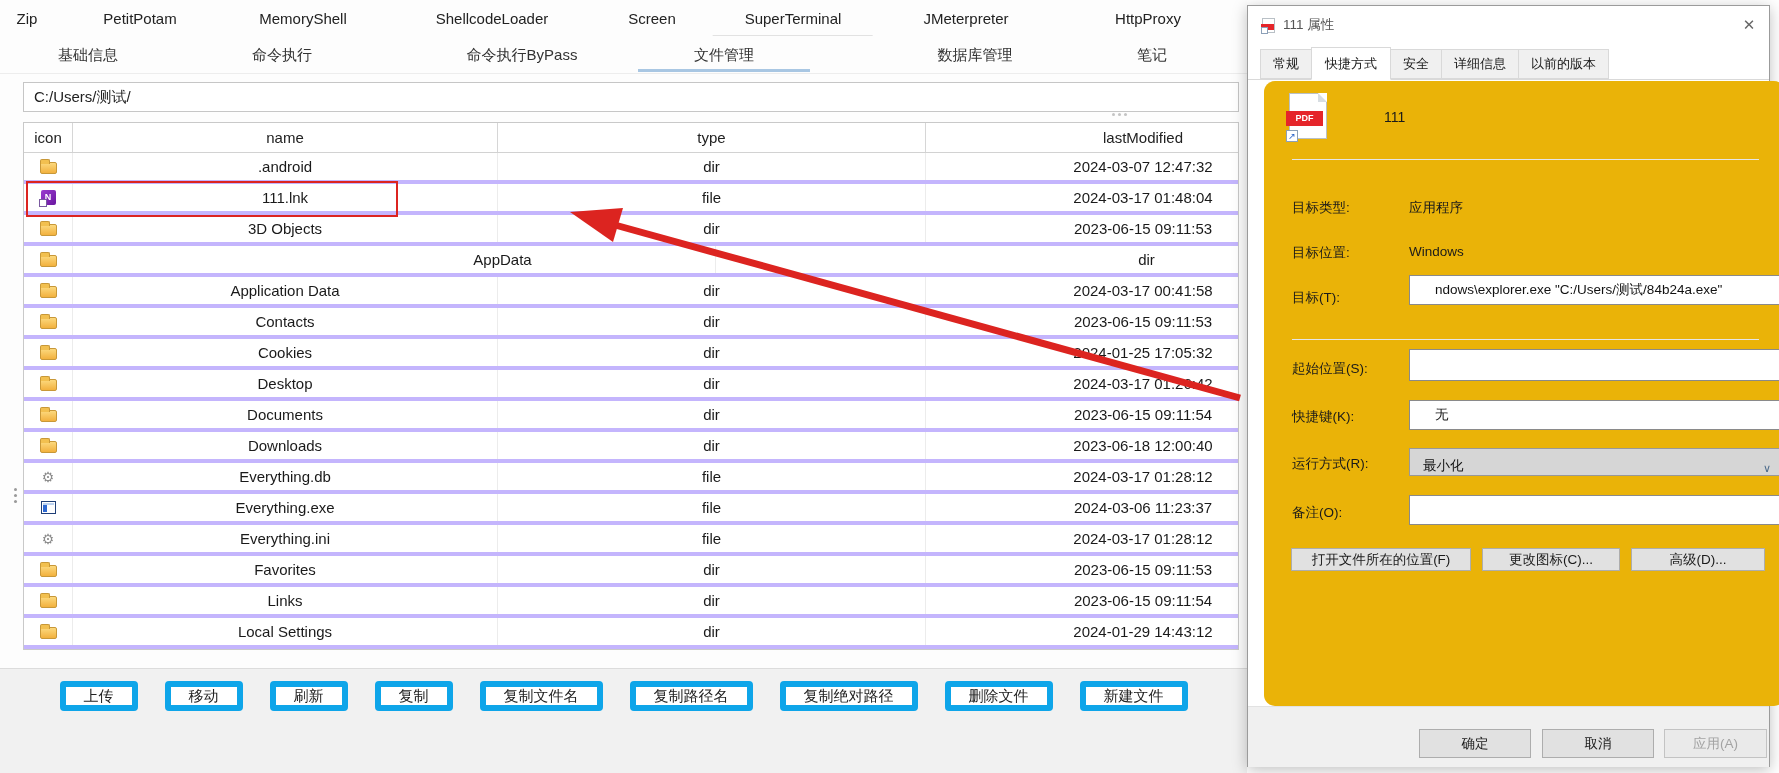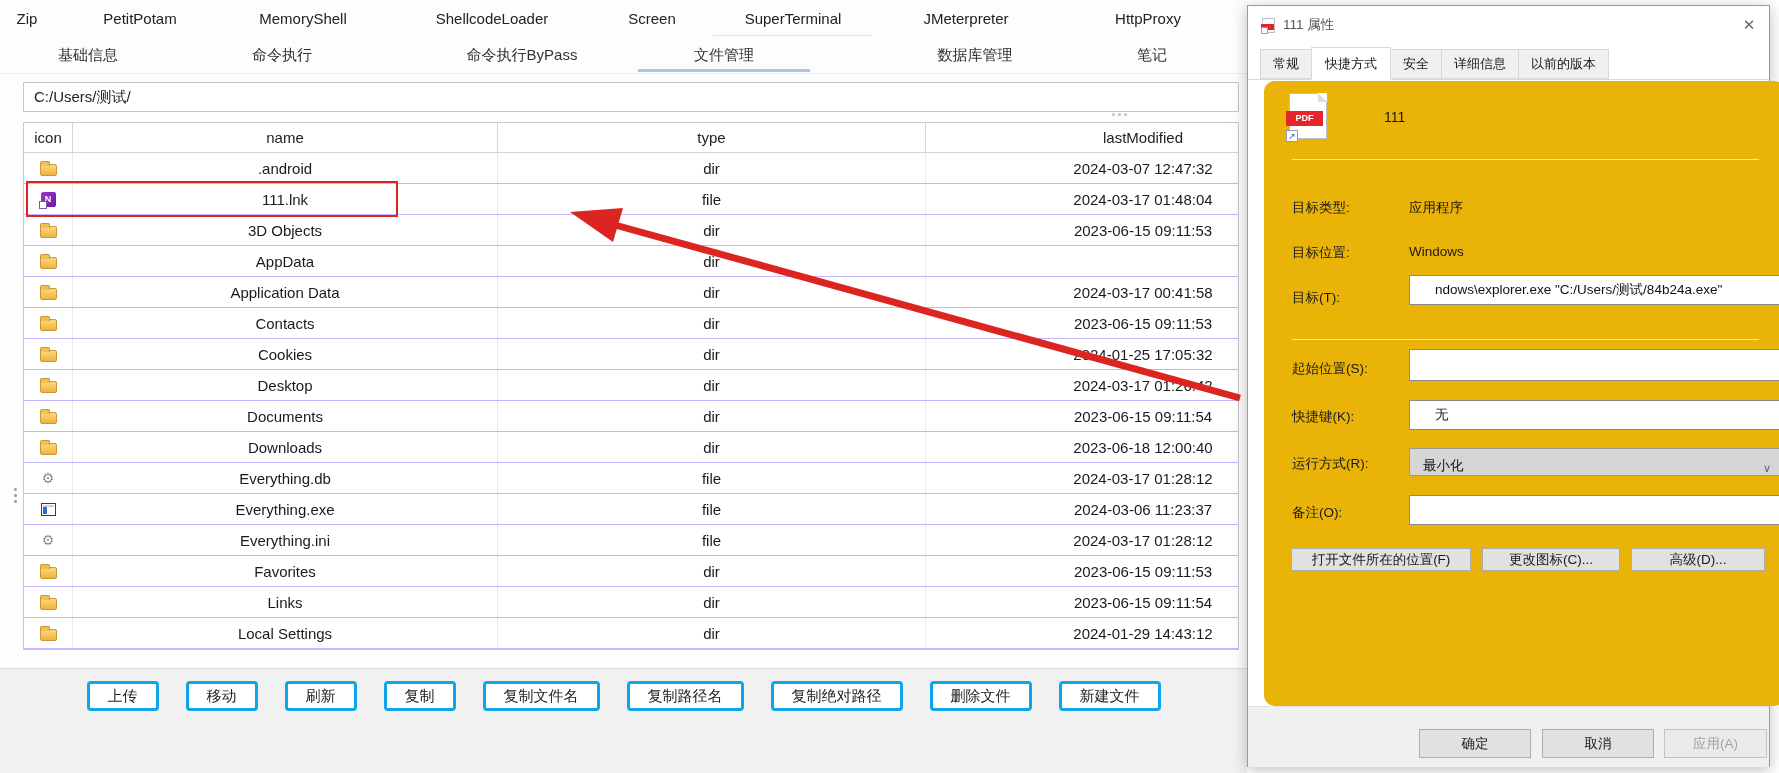--- a/index.html
+++ b/index.html
@@ -38,21 +38,21 @@
                     background:#c4c4c4; box-shadow:6px 0 0 #c4c4c4, 12px 0 0 #c4c4c4; }
   .dots-v { position:absolute; left:14px; top:488px; width:4px; height:20px; }
   .dots-v::before { content:""; position:absolute; width:3px; height:3px; border-radius:50%;
                     background:#9a9a9a; box-shadow:0 6px 0 #9a9a9a, 0 12px 0 #9a9a9a; }
 
   .table { position:absolute; left:23px; top:122px; width:1216px; height:528px;
            border:1px solid #c9c9c9; background:#fff; overflow:hidden; }
   .tinner { width:1337px; }
   .thead { display:flex; height:30px; border-bottom:1px solid #d2d2d2; background:#fff; }
   .thead .cell { font-size:15px; color:#222; border-right:1px solid #d6d6d6; }
-  .trow { display:flex; height:31px; border-bottom:1px solid #c4b5fd; background:#fff; }
+  .trow { display:flex; height:31px; border-bottom:4px solid #c4b5fd; background:#fff;justify-content:space-between; }
   .trow .cell { border-right:1px solid #ececec; font-size:15px; color:#1a1a1a; }
   .cell { display:flex; align-items:center; justify-content:center; overflow:hidden; }
   .c0{width:49px} .c1{width:425px} .c2{width:428px} .c3{width:435px}
 
   
   .fic { display:inline-block; }
   .fic-folder { width:17px; height:12px; background:linear-gradient(#fcd97e,#f2b13e);
                 border:1px solid #c89838; border-radius:2px; position:relative; margin-top:3px; }
   .fic-folder::before { content:""; position:absolute; top:-4px; left:-1px; width:8px; height:4px;
                 background:#f2c050; border:1px solid #c89838; border-bottom:none; border-radius:2px 2px 0 0; }
@@ -63,21 +63,21 @@
                  background:#fff; border:1px solid #7a5aa0; }
   .fic-app-window { width:15px; height:13px; background:#fff; border:1px solid #1f3f77; position:relative; }
   .fic-app-window::before { content:""; position:absolute; left:1px; top:1px; width:4px; height:9px; background:#2e69d2; }
   .fic-app-window::after  { content:""; position:absolute; left:1px; top:1px; width:11px; height:2px; background:#bcd2f0; }
   .fic-gear, .fic-gear-page { font-size:14px; color:#8c8c8c; line-height:1; }
 
   
   .app-footer { position:absolute; left:0; top:668px; width:1247px; height:105px;
                 background:#f1f1f1; border-top:1px solid #dcdcdc; }
   .btn-row { display:flex; justify-content:center; gap:27px; margin-top:12px; }
-  .app-btn { height:30px; padding:0 18px; background:#fff; border:3px solid #0ea5e9; border-radius:4px;
+  .app-btn { height:30px; padding:0 18px; background:#fff; border:6px solid #0ea5e9; border-radius:4px;
              font-size:15px; color:#222; font-family:inherit; cursor:pointer; white-space:nowrap; }
 
   
   .red-box { position:absolute; left:26px; top:181px; width:372px; height:36px;
              border:2px solid #dc2420; z-index:5; pointer-events:none; }
   .arrow-svg { position:absolute; left:0; top:0; z-index:6; pointer-events:none; }
 
   
   .dialog { position:absolute; left:1247px; top:5px; width:523px; height:762px; background:#fff;
             border:1px solid #9b9b9b; box-shadow:0 3px 14px rgba(0,0,0,.25); z-index:10; }

